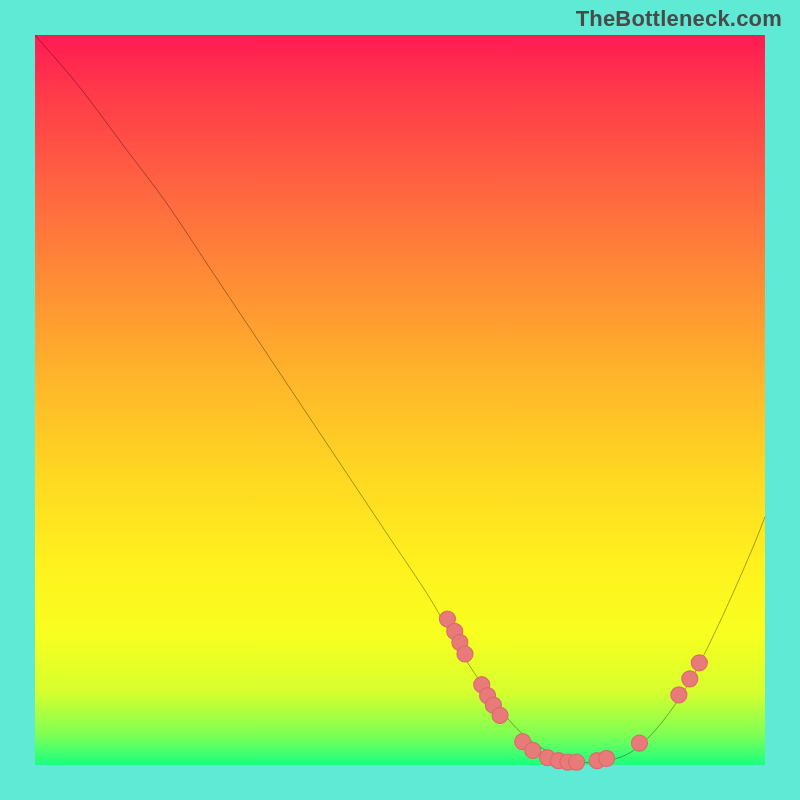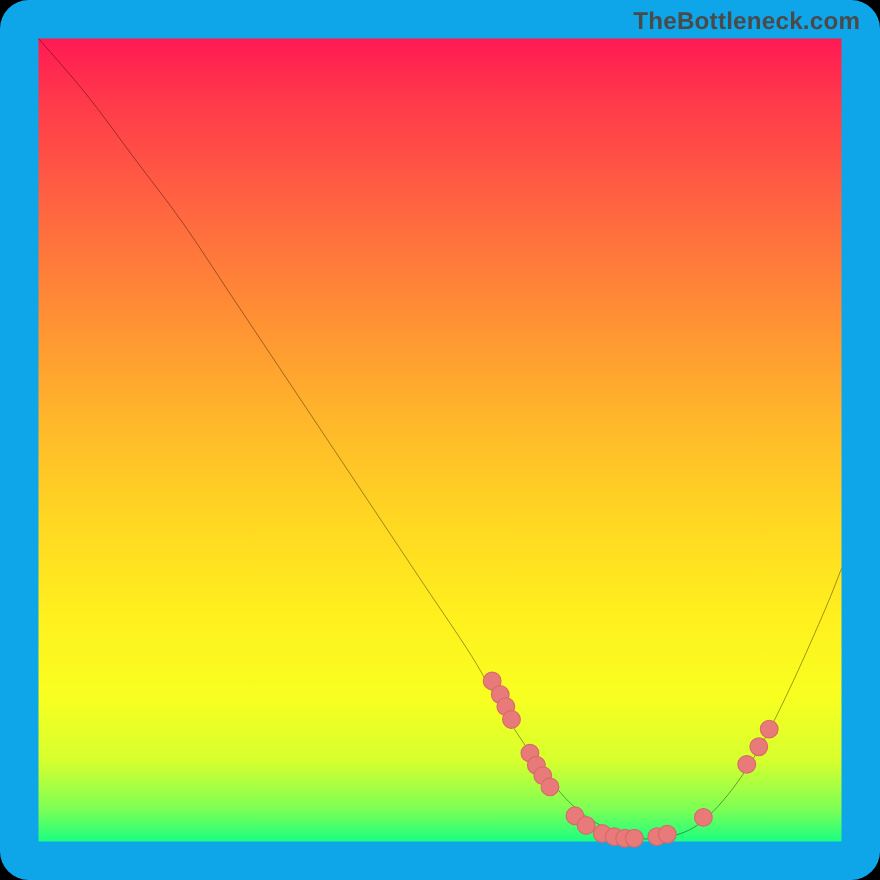--- a/index.html
+++ b/index.html
@@ -9,22 +9,21 @@
     height: 800px;
     background: #000;
     overflow: hidden;
   }
   .frame {
     position: absolute;
     left: 0;
     top: 0;
     width: 800px;
     height: 800px;
-    background: #0ea5e9;
-    border-radius: 26px;
+    background: #5eead4;
   }
   .plot {
     position: absolute;
     left: 35px;
     top: 35px;
     width: 730px;
     height: 730px;
     background: linear-gradient(to bottom,
       #ff1a53 0%,
       #ff3a4a 8%,

